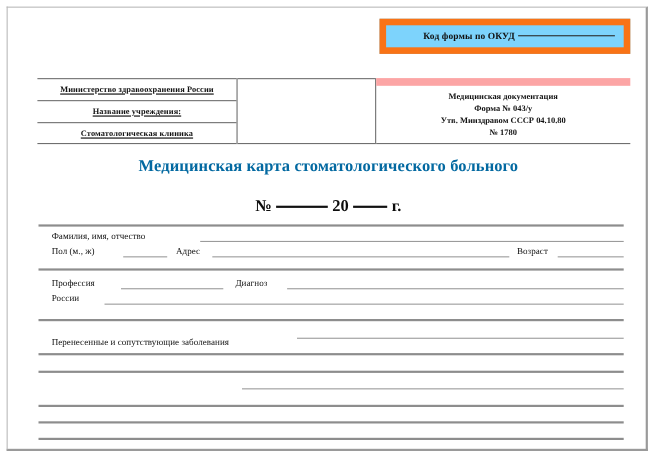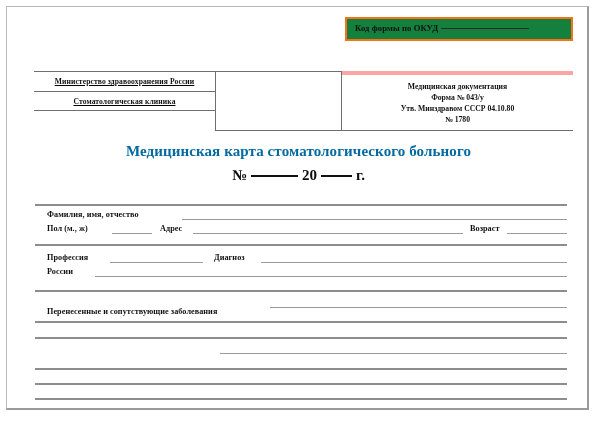--- a/index.html
+++ b/index.html
@@ -27,24 +27,25 @@
     border-bottom: 2px solid #9a9a9a;
     box-sizing: border-box;
   }
 
   
   .code-box {
     position: absolute;
     left: 338px;
     top: 10px;
     width: 228px;
-    border: 2px solid #f97316;
+    border: 6px solid #f97316;
     box-sizing: border-box;
     padding: 3px 8px 4px 8px;
-    background: #15803d;
+    background: #7dd3fc;
+    text-align: right;
   }
   .code-line {
     font-size: 8.6px;
     font-weight: bold;
     color: #111;
     white-space: nowrap;
     line-height: 12.5px;
     letter-spacing: 0.1px;
   }
   .code-line .fill {
@@ -98,21 +99,21 @@
     justify-content: center;
     font-size: 7.6px;
     font-weight: bold;
     color: #111;
     white-space: nowrap;
     letter-spacing: 0.1px;
   }
   .hdr-row.last { border-bottom: 1px solid #6f6f6f; }
   .hdr-right-inner {
     box-sizing: border-box;
-    border-top: 4px solid #fca5a5;
+    border-top: 7px solid #fca5a5;
     border-bottom: 1px solid #6f6f6f;
     height: 60px;
     display: flex;
     flex-direction: column;
     align-items: center;
     justify-content: center;
     gap: 0px;
   }
   .hdr-right-inner div {
     font-size: 7.7px;
@@ -137,21 +138,21 @@
     text-align: center;
   }
   .title-main {
     font-size: 15px;
     font-weight: bold;
     color: #0369a1;
     letter-spacing: 0.1px;
     white-space: nowrap;
   }
   .title-sub {
-    margin-top: 7px;
+    margin-top: 20px;
     font-size: 15px;
     font-weight: bold;
     color: #0d0d0d;
     white-space: nowrap;
   }
   .title-sub .u {
     display: inline-block;
     border-bottom: 2px solid #111;
     vertical-align: 3px;
   }
@@ -162,21 +163,21 @@
   .rule {
     position: absolute;
     left: 28px;
     width: 532px;
     height: 0;
     border-top: 2px solid #8d8d8d;
   }
   .fld {
     position: absolute;
     font-size: 8.2px;
-    font-weight: bold;
+    font-weight: normal;
     color: #111;
     white-space: nowrap;
     letter-spacing: 0.05px;
   }
   .dash {
     position: absolute;
     height: 0;
     border-top: 1px solid #9b9b9b;
   }
 </style>
@@ -187,20 +188,21 @@
 
   <div class="code-box">
     <div class="code-line">
       <span>Код формы по ОКУД</span><span class="fill fill-w1"></span>
     </div>
   </div>
 
   <div class="hdr">
     <div class="hdr-cell hdr-left">
       <div class="hdr-row">Министерство здравоохранения России</div>
+      <div class="hdr-row">Название учреждения:</div>
       <div class="hdr-row last">Стоматологическая клиника</div>
     </div>
     <div class="hdr-cell hdr-mid">
       <div class="hdr-blank"></div>
     </div>
     <div class="hdr-cell hdr-right">
       <div class="hdr-right-inner">
         <div>Медицинская документация</div>
         <div>Форма № 043/у</div>
         <div>Утв. Минздравом СССР 04.10.80</div>

